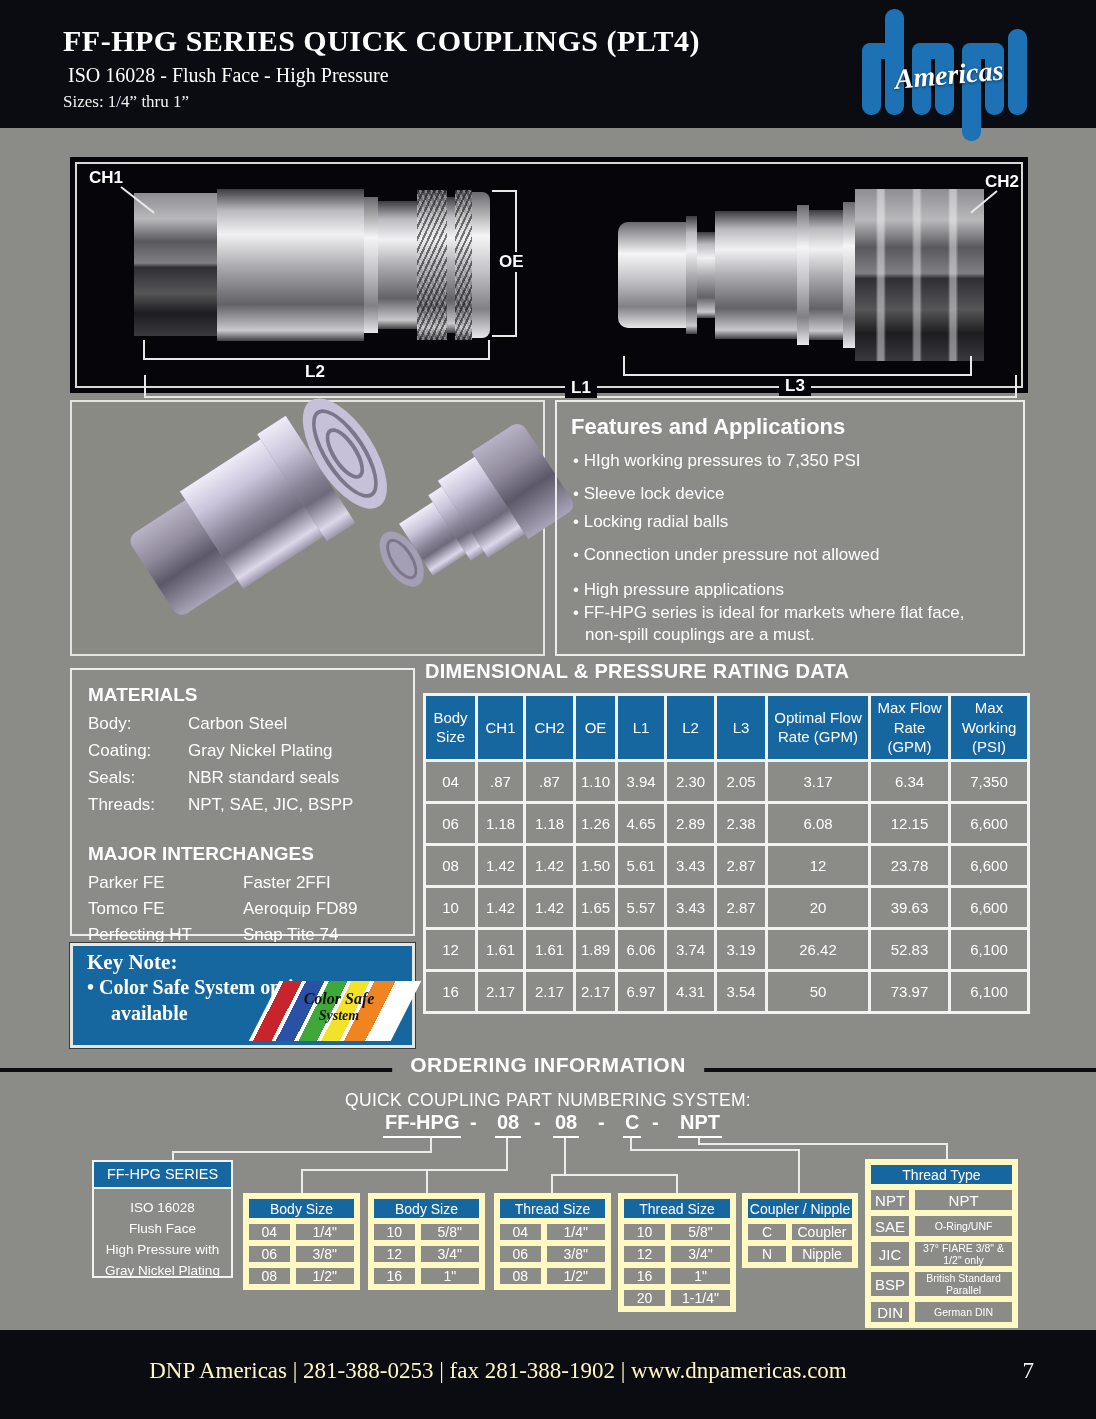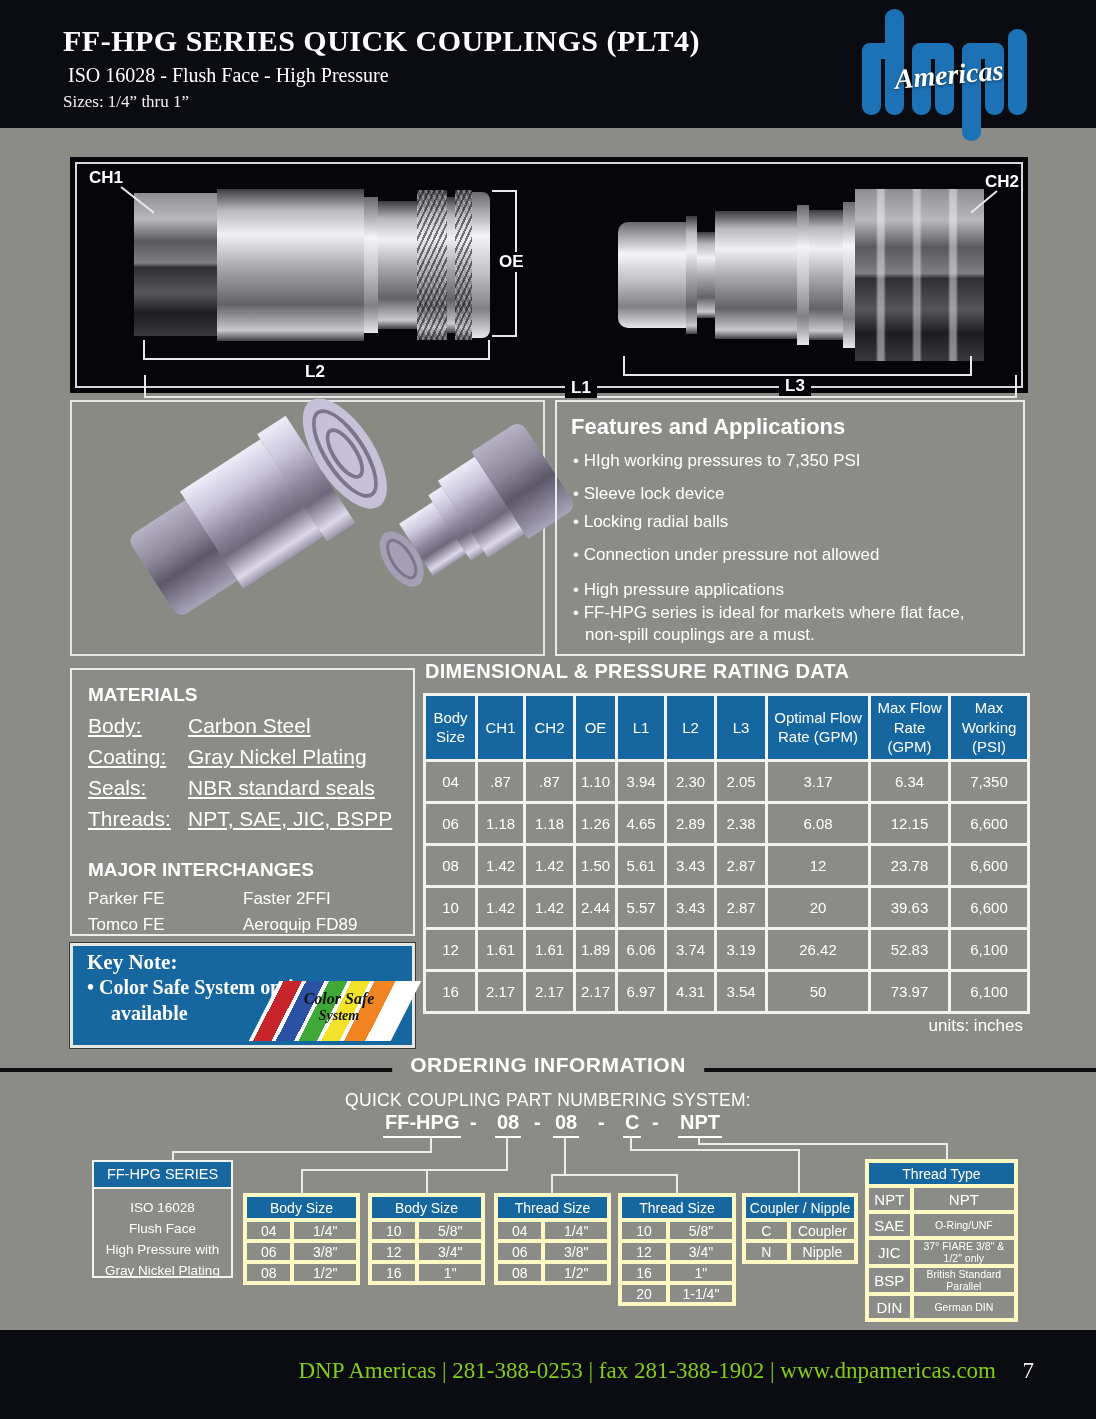--- a/index.html
+++ b/index.html
@@ -50,21 +50,21 @@
   
   .features-panel { position:absolute; left:555px; top:252px; width:470px; height:256px; border:2px solid #ECECEA; padding:12px 14px; color:#fff; }
   .features-title { font-size:22px; font-weight:bold; margin-bottom:10px; }
   .feat-item { font-size:17px; padding-left:14px; text-indent:-12px; white-space:pre-line; line-height:1.25; }
   .feat-item::before { content:"• "; }
   .mb12{margin-bottom:12px} .mb6{margin-bottom:6px} .mb14{margin-bottom:14px} .mb2{margin-bottom:2px}
 
   
   .materials-panel { position:absolute; left:70px; top:520px; width:345px; height:268px; border:2px solid #ECECEA; padding:14px 16px; color:#fff; }
   .mat-title { font-size:19px; font-weight:bold; margin-bottom:8px; }
-  .mat-row { display:flex; font-size:21px; margin-bottom:7px;text-decoration:underline; }
+  .mat-row { display:flex; font-size:17px; margin-bottom:7px; }
   .mat-row .lbl { width:100px; flex:none; }
   .inter-grid { display:grid; grid-template-columns:155px 1fr; font-size:17px; row-gap:6px; margin-top:6px; }
 
   
   .dim-title { position:absolute; left:425px; top:512px; color:#fff; font-weight:bold; font-size:20px; letter-spacing:.3px; }
   .dim-table { position:absolute; left:423px; top:545px; width:604px; border-collapse:collapse; table-layout:fixed; }
   .dim-table th, .dim-table td { border:3px solid #F2F2F0; color:#fff; text-align:center; }
   .dim-table thead th { background:#16669F; font-weight:normal; font-size:15px; line-height:1.3; height:62px; padding:2px; }
   .dim-table tbody td { font-size:15px; height:42px; }
   .units-note { position:absolute; left:423px; top:868px; width:600px; text-align:right; color:#fff; font-size:17px; }
@@ -88,31 +88,31 @@
   .order-sub { position:absolute; left:0; top:942px; width:1096px; text-align:center; color:#fff; font-size:17.5px; letter-spacing:.3px; }
   .part-seg { position:absolute; top:963px; color:#fff; font-weight:bold; font-size:20px; border-bottom:2.5px solid #fff; padding:0 2px 2px; }
   .part-dash { position:absolute; top:963px; color:#fff; font-weight:bold; font-size:20px; }
   .conn { position:absolute; background:#ECECEA; }
 
   
   .series-box { position:absolute; left:92px; top:1012px; width:141px; height:118px; border:2px solid #F2F2F0; color:#fff; }
   .series-head { height:27px; line-height:25px; background:#16669F; text-align:center; font-size:14.5px; border-bottom:2px solid #F2F2F0; }
   .series-body { padding-top:9px; text-align:center; font-size:13.5px; line-height:1.55; }
   .mini { position:absolute; border-collapse:collapse; table-layout:fixed; }
-  .mini th, .mini td { border:4px solid #fef9c3; color:#fff; text-align:center; }
+  .mini th, .mini td { border:6px solid #fef9c3; color:#fff; text-align:center; }
   .mini th { background:#16669F; font-weight:normal; font-size:14px; height:25px; }
   .mini td { font-size:14px; height:21px; }
   .tt td { height:26px; }
   .tt tbody td:last-child { font-size:10.5px; }
   .tt tbody tr:first-child td:last-child { font-size:15px; }
   .tt tbody td:first-child { font-size:15px; }
 
   
   .ftr { position:absolute; left:0; top:1330px; width:1096px; height:89px; background:#0B0B12; }
-  .ftr-text { position:absolute; left:0; top:28px; width:996px; text-align:right; color:#84cc16; font-family:"Liberation Serif", serif; font-size:23px; }
+  .ftr-text { position:absolute; left:0; top:28px; width:996px; text-align:center; color:#fef9c3; font-family:"Liberation Serif", serif; font-size:23px; }
   .ftr-page { position:absolute; right:62px; top:28px; color:#F2F2F2; font-family:"Liberation Serif", serif; font-size:23px; }
 </style>
 </head>
 <body>
 
 <div class="page">
 
   <header class="hdr">
     <div class="hdr-title">FF-HPG SERIES QUICK COUPLINGS (PLT4)</div>
     <div class="hdr-sub">ISO 16028 - Flush Face - High Pressure</div>
@@ -303,21 +303,21 @@
             <td>3.43</td>
             <td>2.87</td>
             <td>12</td>
             <td>23.78</td>
             <td>6,600</td>
           </tr>
           <tr>
             <td>10</td>
             <td>1.42</td>
             <td>1.42</td>
-            <td>2.44</td>
+            <td>1.65</td>
             <td>5.57</td>
             <td>3.43</td>
             <td>2.87</td>
             <td>20</td>
             <td>39.63</td>
             <td>6,600</td>
           </tr>
           <tr>
             <td>12</td>
             <td>1.61</td>
@@ -337,21 +337,20 @@
             <td>2.17</td>
             <td>6.97</td>
             <td>4.31</td>
             <td>3.54</td>
             <td>50</td>
             <td>73.97</td>
             <td>6,100</td>
           </tr>
         </tbody>
     </table>
-    <div class="units-note">units: inches</div>
 
     <section class="keynote">
       <div class="kn-title">Key Note:</div>
       <div class="kn-b1">• Color Safe System options</div>
       <div class="kn-b2">available</div>
       <div class="cs-logo">
         <div class="cs-stripes"></div>
         <div class="cs-text">
           <div class="cs-t1">Color Safe</div>
           <div class="cs-t2">System</div>

